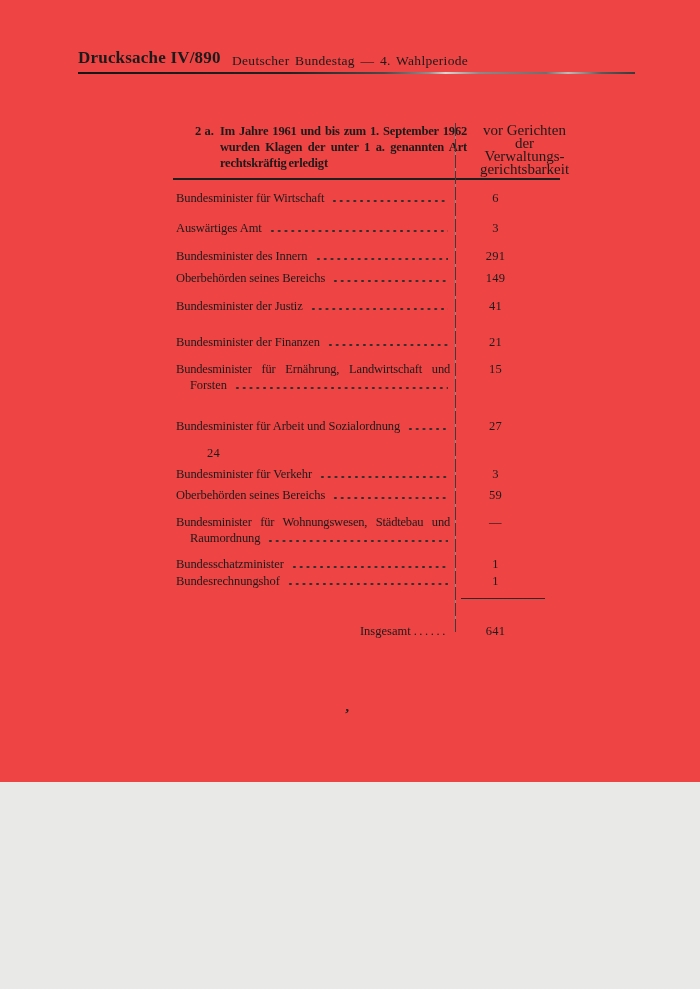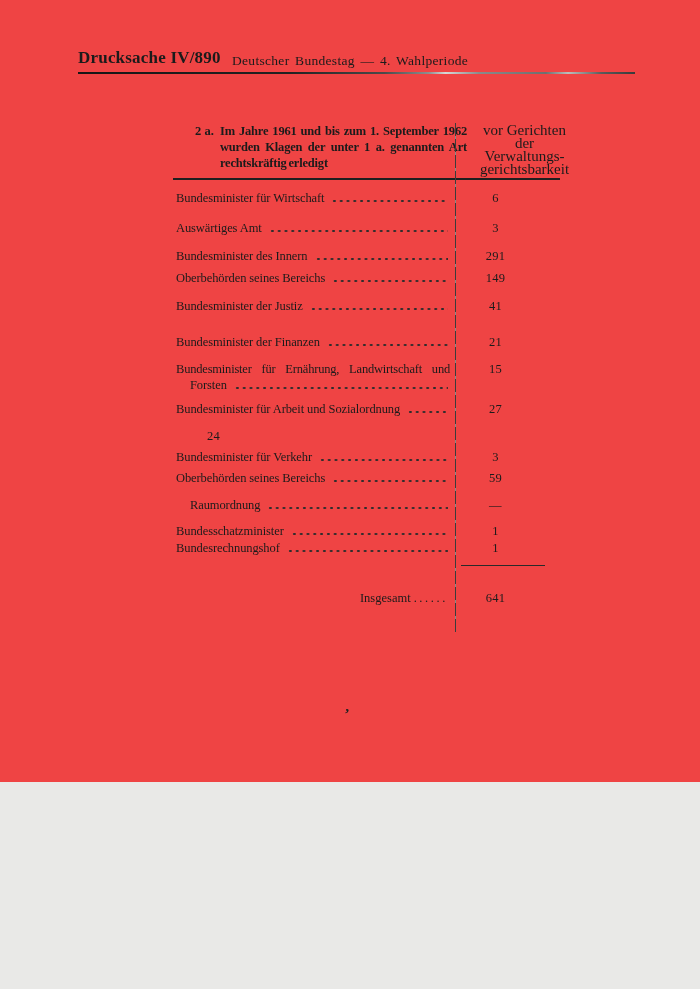--- a/index.html
+++ b/index.html
@@ -163,21 +163,21 @@
       <div class="lcell">
         <div class="jline">Bundesminister für Ernährung, Landwirtschaft und</div>
         <div class="lastline line2">
             <span class="ltext">Forsten</span>
             <span class="leader"></span>
           </div>
       </div>
       <div class="vcell">15</div>
     </div>
 
-    <div class="trow" style="margin-top:8px">
+    <div class="trow" style="margin-top:25px">
       <div class="lcell">
         <div class="lastline">
             <span class="ltext">Bundesminister für Arbeit und Sozialordnung</span>
             <span class="leader"></span>
           </div>
       </div>
       <div class="vcell">27</div>
     </div>
 
     <div class="trow" style="margin-top:11px">
@@ -199,20 +199,21 @@
         <div class="lastline">
             <span class="ltext">Oberbehörden seines Bereichs</span>
             <span class="leader"></span>
           </div>
       </div>
       <div class="vcell">59</div>
     </div>
 
     <div class="trow" style="margin-top:11px">
       <div class="lcell">
+        <div class="jline">Bundesminister für Wohnungswesen, Städtebau und</div>
         <div class="lastline line2">
             <span class="ltext">Raumordnung</span>
             <span class="leader"></span>
           </div>
       </div>
       <div class="vcell">—</div>
     </div>
 
     <div class="trow" style="margin-top:10px">
       <div class="lcell">

